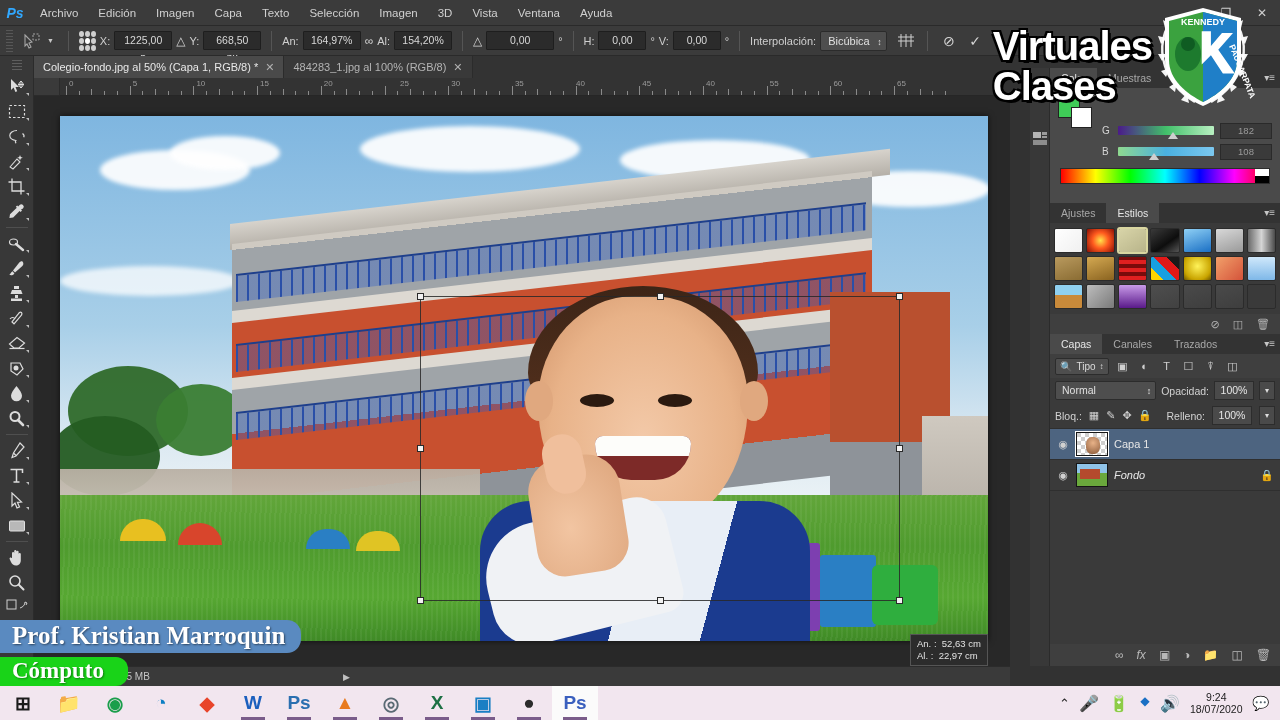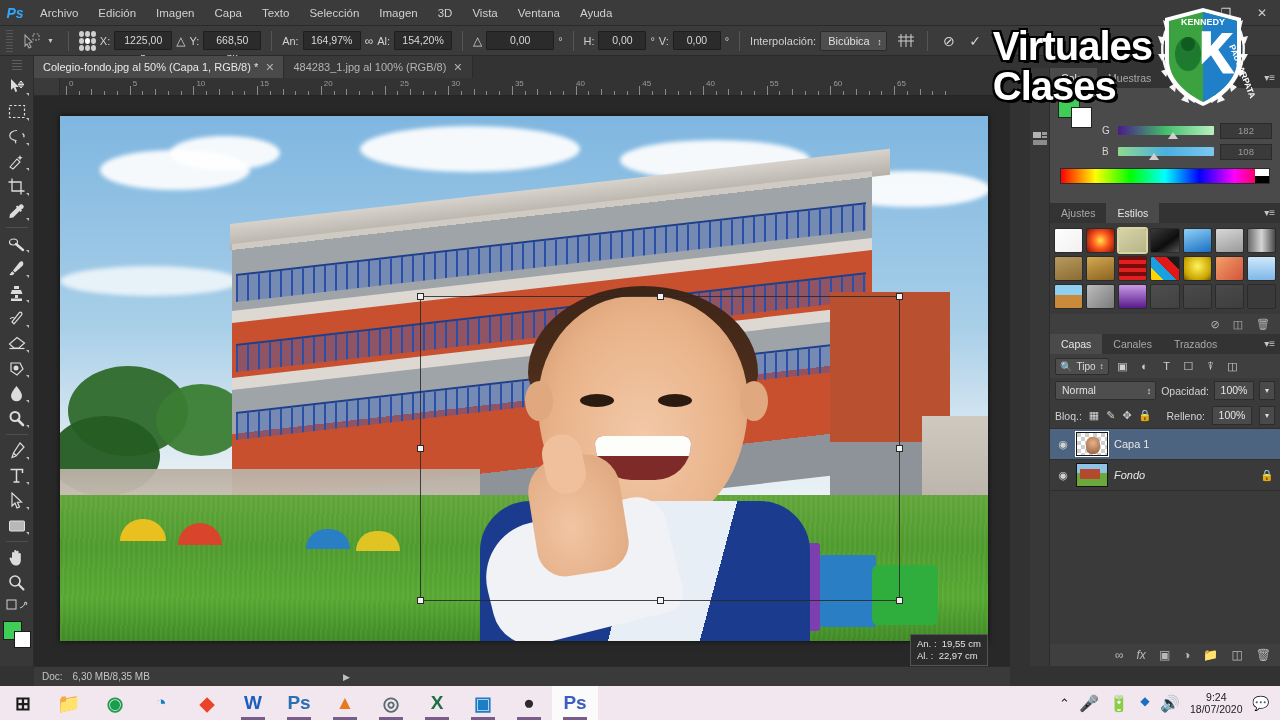--- a/index.html
+++ b/index.html
@@ -698,21 +698,21 @@
         <div class="hdl" style="left:-4px;top:148px"></div>
         <div class="hdl" style="right:-4px;top:148px"></div>
         <div class="hdl" style="left:-4px;bottom:-4px"></div>
         <div class="hdl" style="left:236px;bottom:-4px"></div>
         <div class="hdl" style="right:-4px;bottom:-4px"></div>
       </div>
     </div>
 
     <div class="infobox">
       <div><span>An. :</span>
-           &nbsp;<span>19,55 cm</span></div>
+           &nbsp;<span>52,63 cm</span></div>
       <div><span>Al. :</span>
            &nbsp;<span>22,97 cm</span></div>
     </div>
   </div>
 
   <div class="statusbar">
     <span>Doc:</span>
     <span>6,30 MB/8,35 MB</span>
     <span style="flex:1"></span>
     <span class="status-arrow" style="margin-right:660px">▶</span>
@@ -879,20 +879,22 @@
       <path d="M58 10 L92 19 V58c0 20-18 34-34 42C42 92 24 78 24 58V19z" fill="#3ba23f"></path>
       <path d="M58 10 L92 19 V58c0 20-18 34-34 42z" fill="#1f7fc8"></path>
       <ellipse cx="43" cy="52" rx="13" ry="17" fill="#1d7a2e"></ellipse>
       <circle cx="43" cy="42" r="7" fill="#0f5c22"></circle>
       <path d="M62 30 h10 v16 l12-14 h12 L80 50 l18 26 H85 L72 56 l-10 10 v10 H62z" fill="#fff" transform="translate(-4,-2) scale(0.92) translate(4,4)"></path>
       <text x="58" y="23" font-family="Liberation Sans, sans-serif" font-size="9" font-weight="bold" fill="#fff" text-anchor="middle">KENNEDY</text>
       <text x="0" y="0" font-family="Liberation Sans, sans-serif" font-size="8.5" font-weight="bold" fill="#fff" transform="translate(84,44) rotate(68)">PAUCARPATA</text>
     </svg>
   </div>
 
+  <div class="lower-name">Prof. Kristian Marroquin</div>
+  <div class="lower-sub">Cómputo</div>
 
   <div class="taskbar">
     <div style="display:flex" id="taskbarItems">
         <div class="tb-item">
           <span style="color: rgb(27, 27, 27); font-size: 19px; font-weight: bold;">⊞</span>
         </div>
         <div class="tb-item">
           <span style="color: rgb(240, 180, 41); font-size: 19px; font-weight: bold;">📁</span>
         </div>
         <div class="tb-item">

